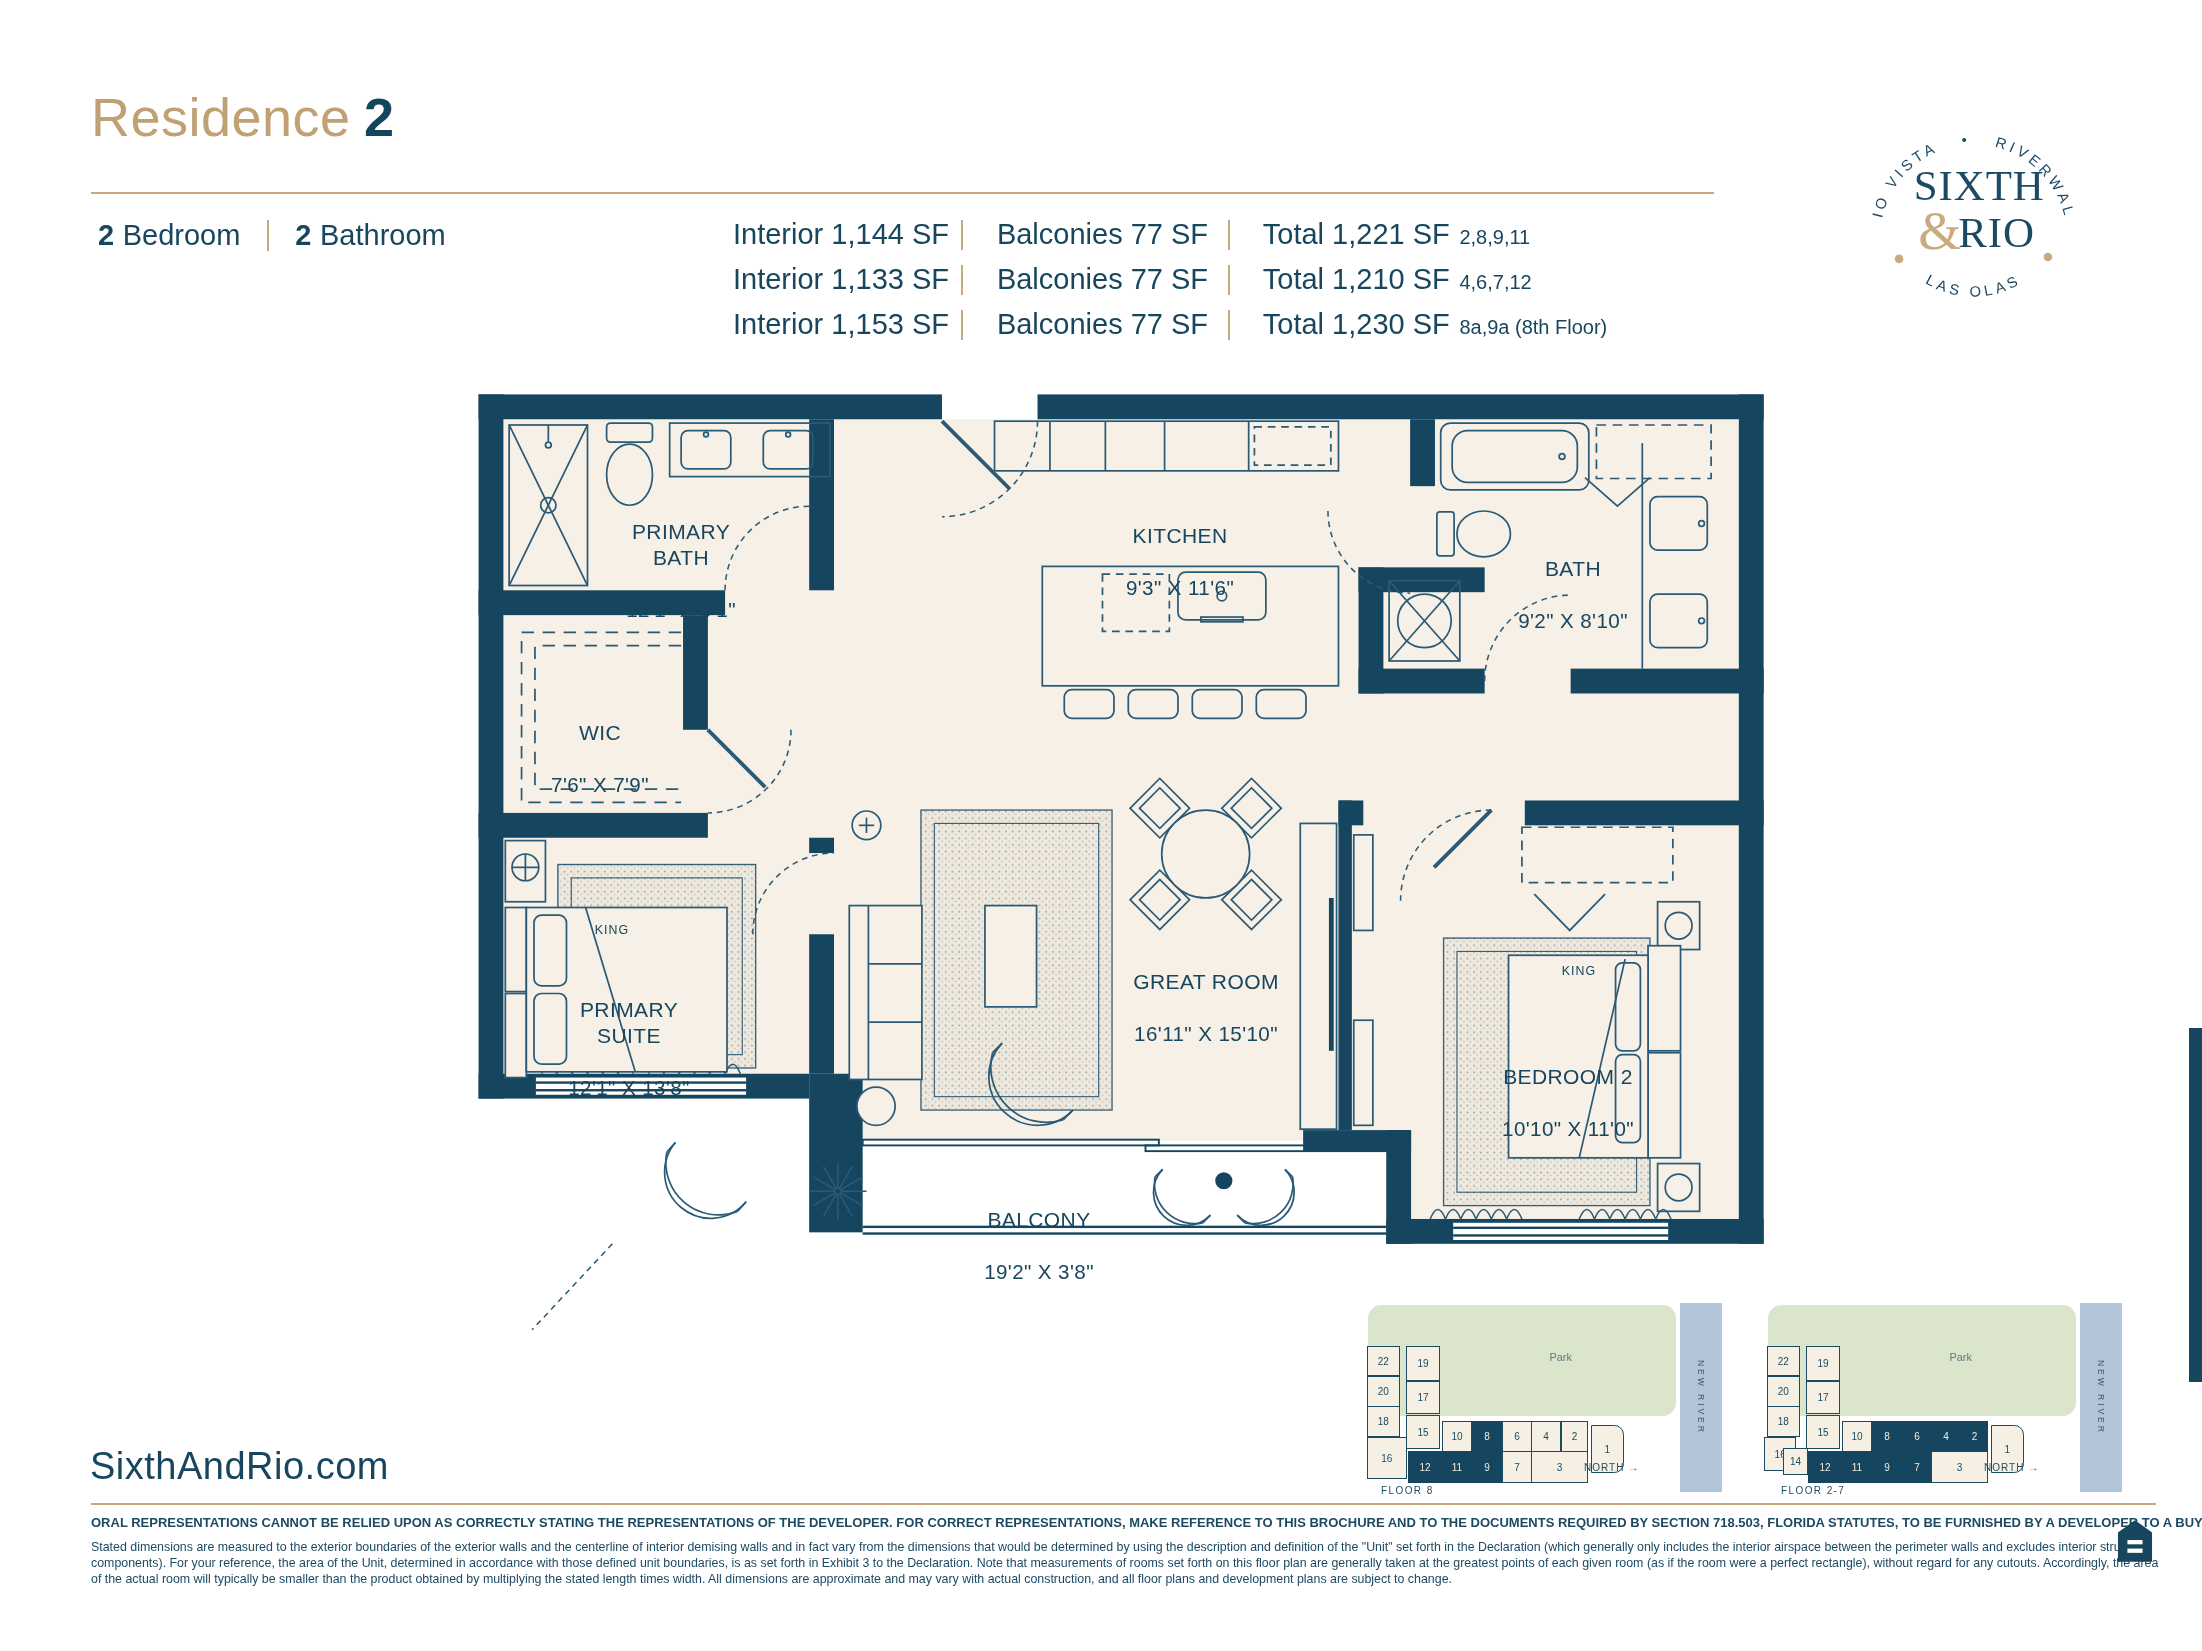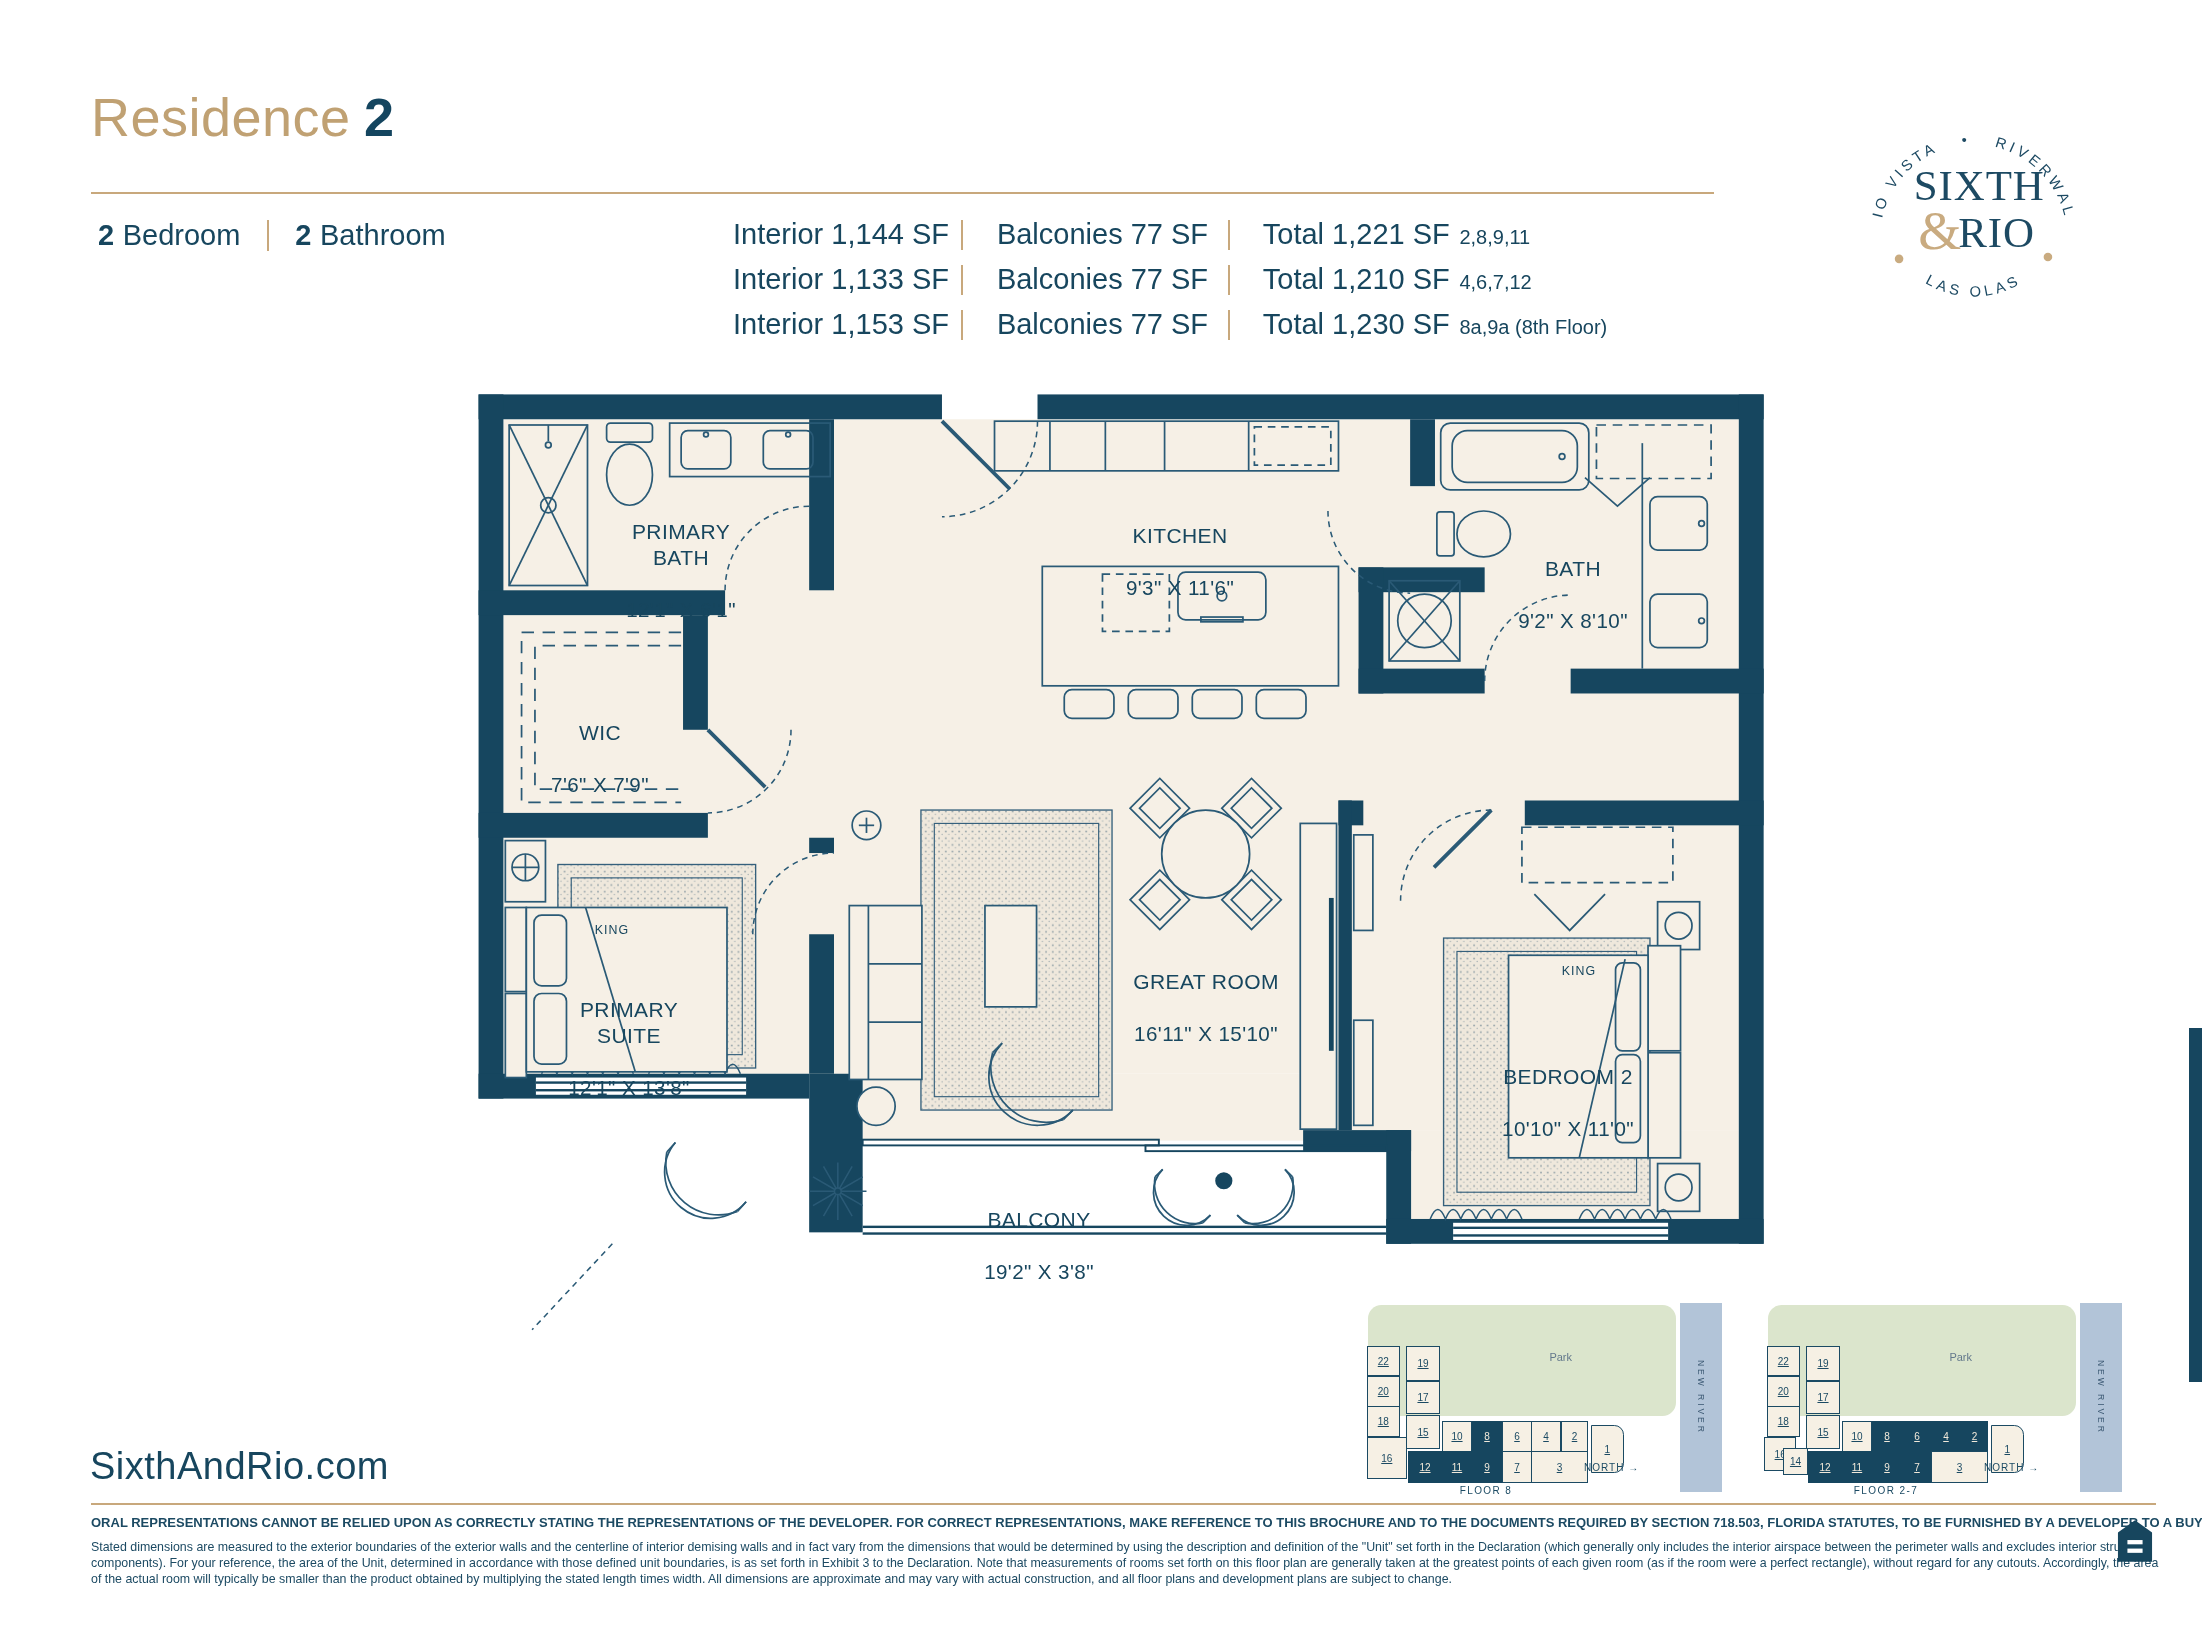--- a/index.html
+++ b/index.html
@@ -38,25 +38,25 @@
   .legal{position:absolute;left:91px;font-size:12.4px;color:#1c4a63;white-space:nowrap;}
 
   
   .kp{position:absolute;width:361px;height:206px;}
   .kpark{position:absolute;left:5.7px;top:1.9px;width:308px;height:111px;background:#dbe5cc;border-radius:13.4px;}
   .kpark-label{position:absolute;left:143px;top:48px;width:67px;text-align:right;font-size:11px;color:#64798c;}
   .kriver{position:absolute;left:318px;top:0;width:42px;height:189px;background:#b2c4d8;
           display:flex;align-items:center;justify-content:center;}
   .kriver span{writing-mode:vertical-rl;font-size:8.6px;letter-spacing:2.9px;color:#3d5a74;}
   .kc{position:absolute;background:#f6f0e4;border:1.9px solid #1b4a63;color:#1b4a63;font-size:10px;
-      display:flex;align-items:center;justify-content:center;box-sizing:border-box;text-decoration:underline;}
+      display:flex;align-items:center;justify-content:center;box-sizing:border-box;}
   .kc.hl{background:#16465f;color:#f1e9da;border-color:#16465f;}
   .kc.u1{border-radius:0 9.6px 9.6px 0;}
   .knorth{position:absolute;left:222px;top:159px;font-size:10px;color:#1b4a63;letter-spacing:1px;white-space:nowrap;}
-  .kcap{position:absolute;left:19px;top:182px;width:210px;text-align:center;font-size:10px;color:#1b4a63;letter-spacing:1.4px;}
+  .kcap{position:absolute;left:19px;top:182px;width:210px;font-size:10px;color:#1b4a63;letter-spacing:1.4px;}
 
   .edgebar{position:absolute;left:2189px;top:1028px;width:13.4px;height:354px;background:#16465f;}
 </style>
 </head>
 <body>
 
 <div id="page">
 
   <div class="title"><span>Residence</span><b>2</b></div>
   <div class="rule" style="left:91px;top:192px;width:1623px;"></div>

